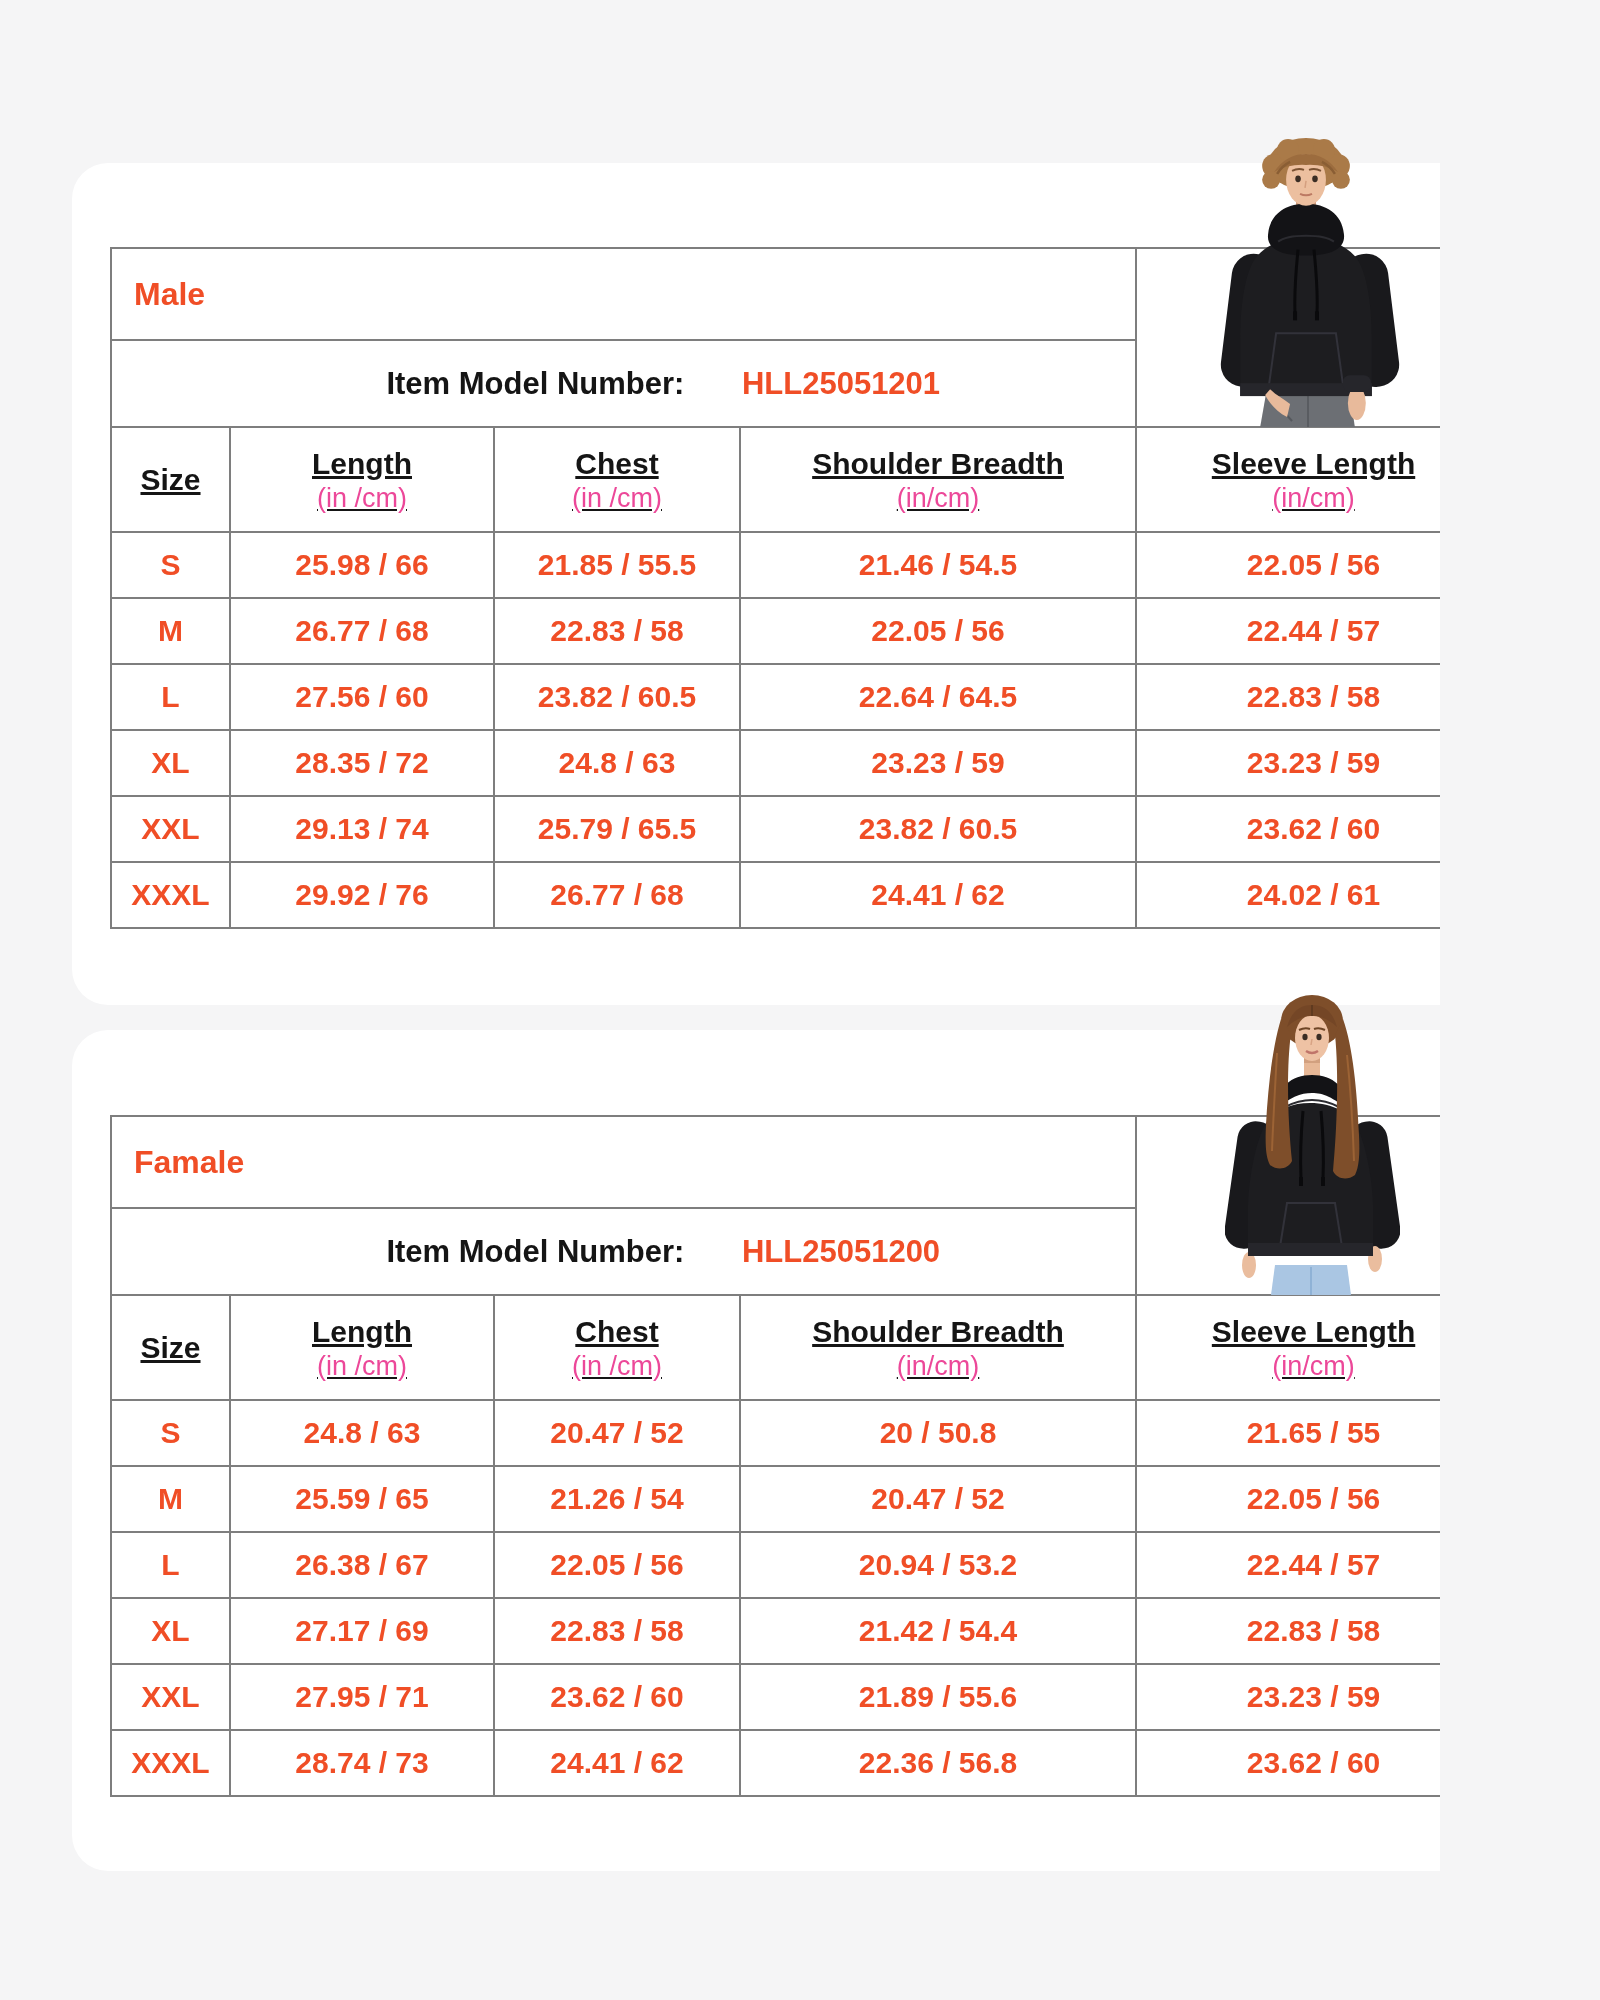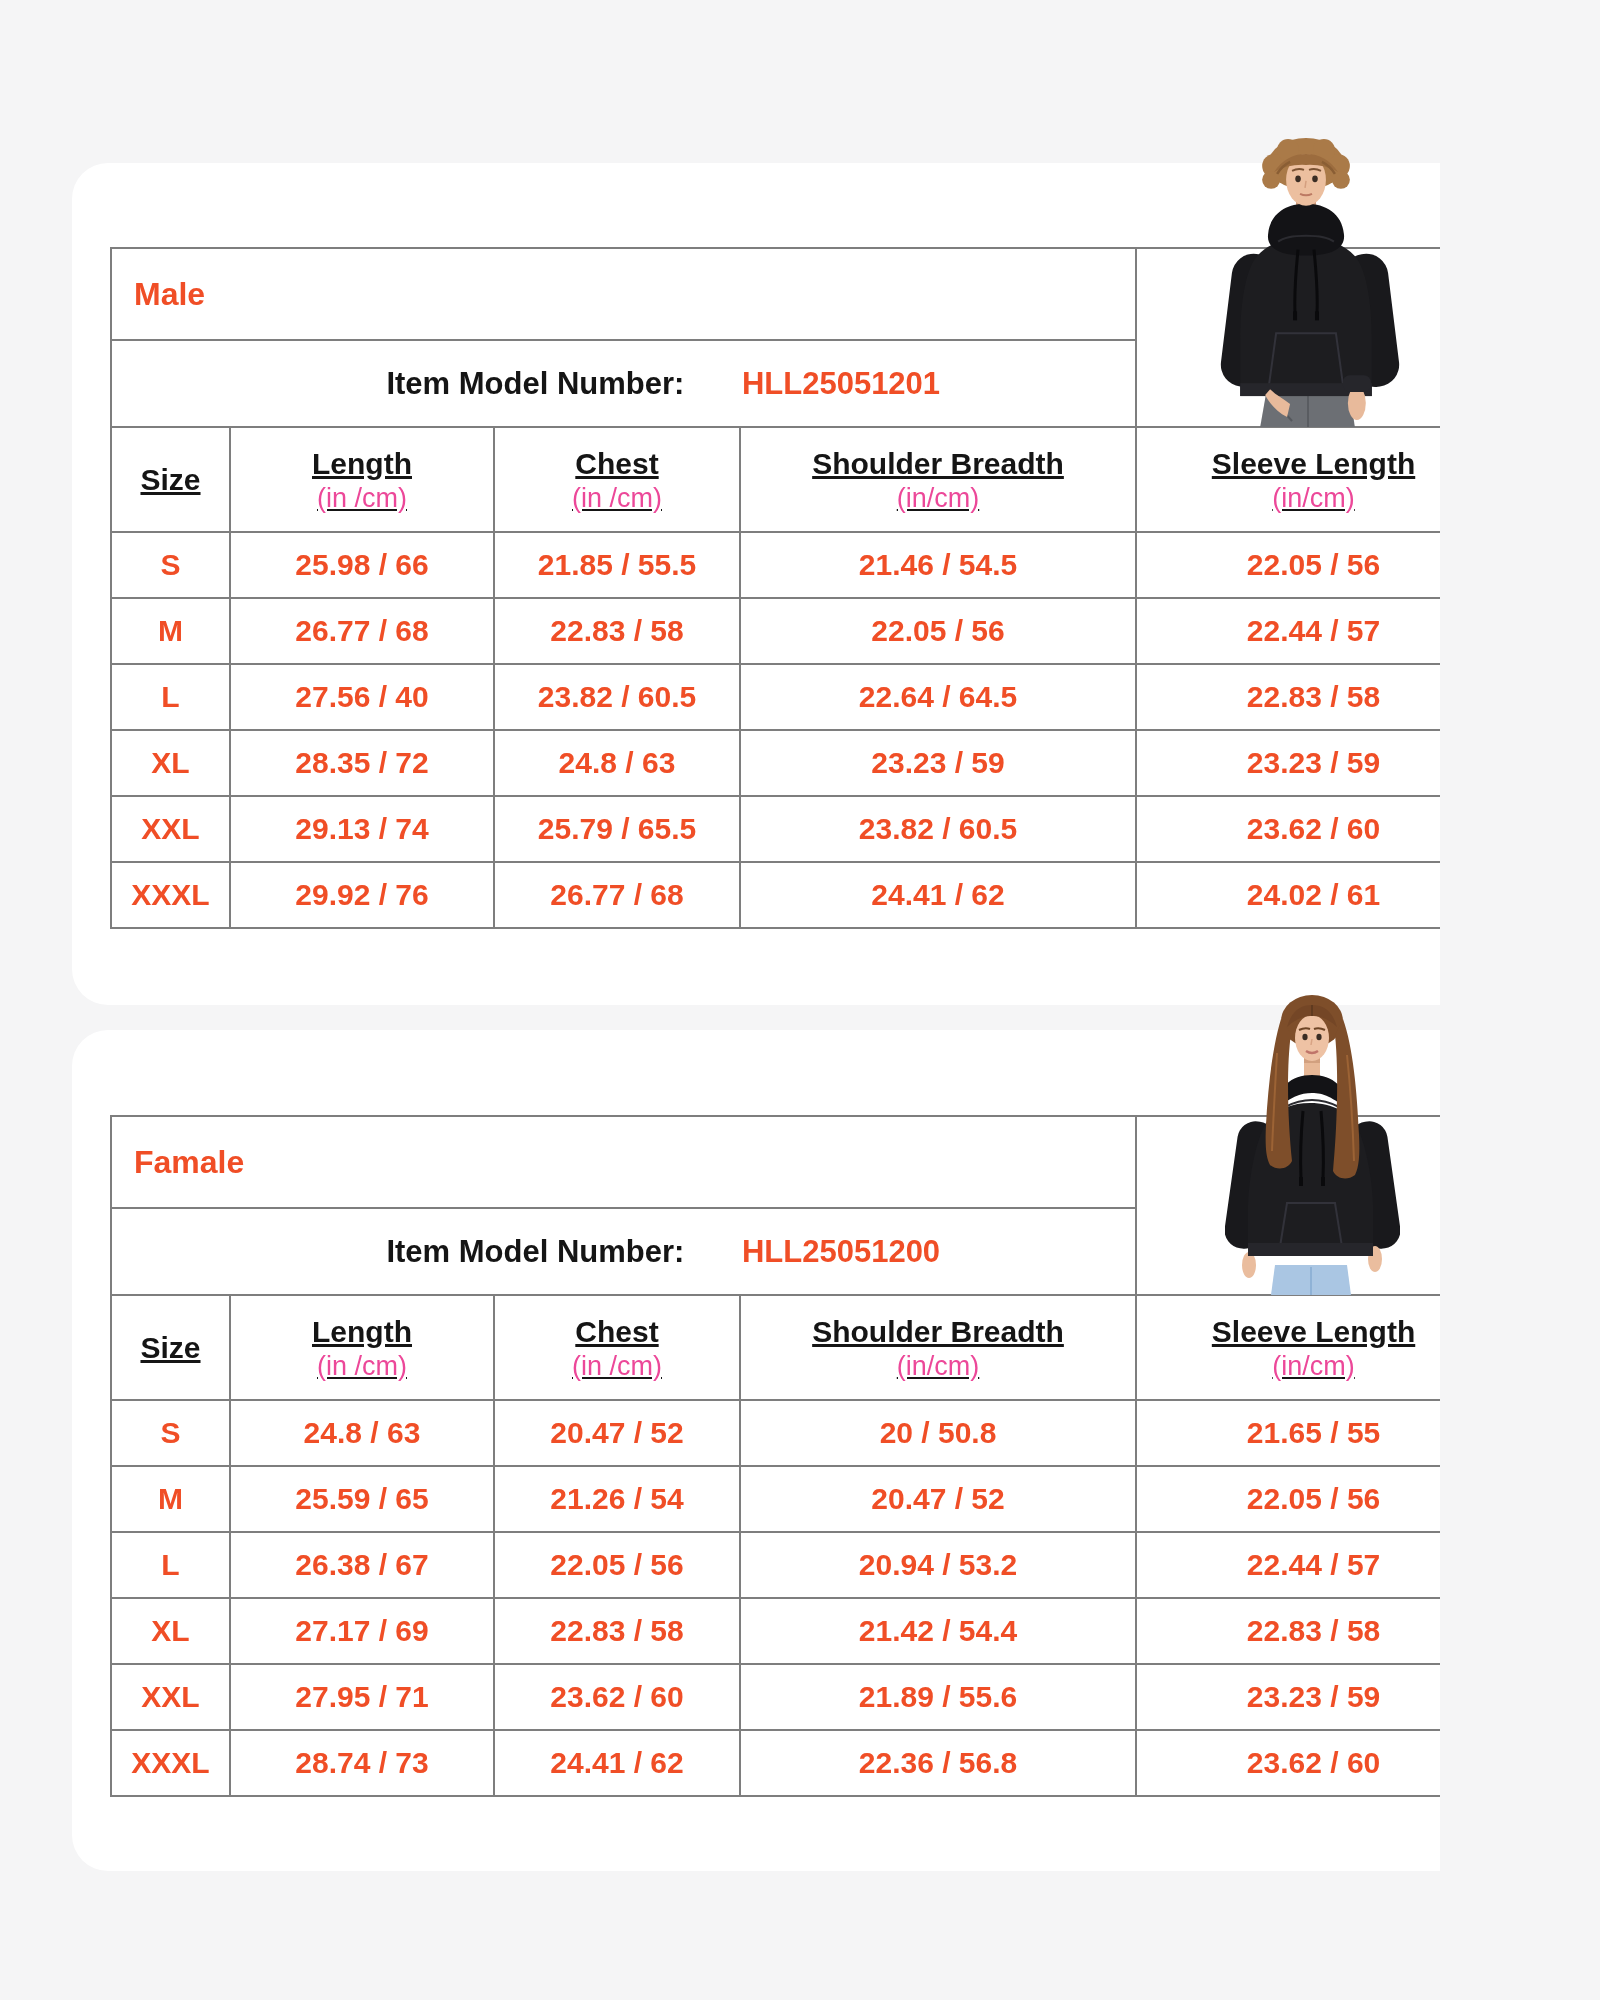--- a/index.html
+++ b/index.html
@@ -138,21 +138,21 @@
       </tr>
       <tr class="r-data">
         <td class="val">M</td>
         <td class="val">26.77 / 68</td>
         <td class="val">22.83 / 58</td>
         <td class="val">22.05 / 56</td>
         <td class="val">22.44 / 57</td>
       </tr>
       <tr class="r-data">
         <td class="val">L</td>
-        <td class="val">27.56 / 40</td>
+        <td class="val">27.56 / 60</td>
         <td class="val">23.82 / 60.5</td>
         <td class="val">22.64 / 64.5</td>
         <td class="val">22.83 / 58</td>
       </tr>
       <tr class="r-data">
         <td class="val">XL</td>
         <td class="val">28.35 / 72</td>
         <td class="val">24.8 / 63</td>
         <td class="val">23.23 / 59</td>
         <td class="val">23.23 / 59</td>

